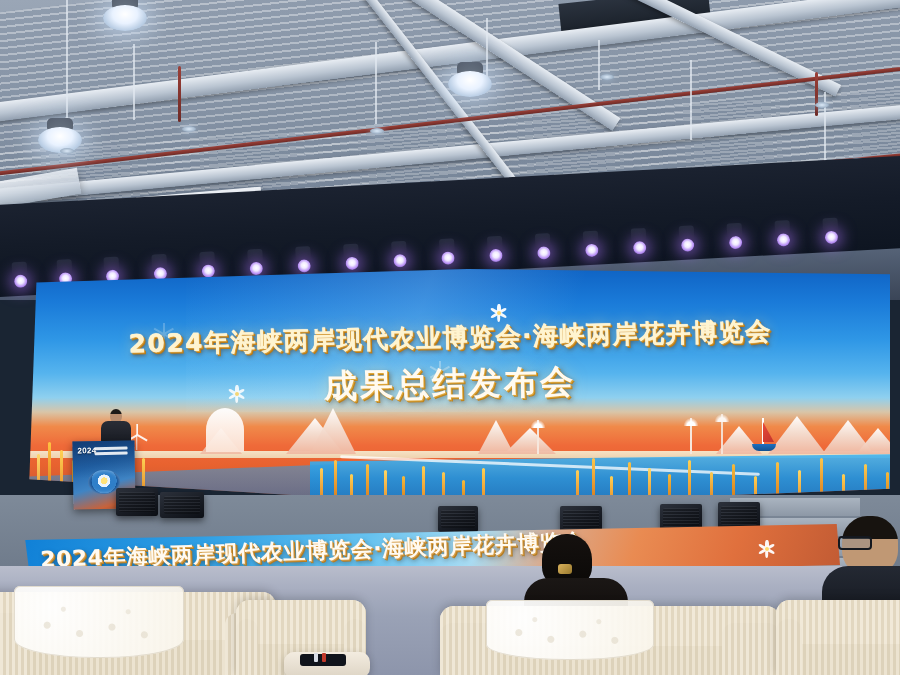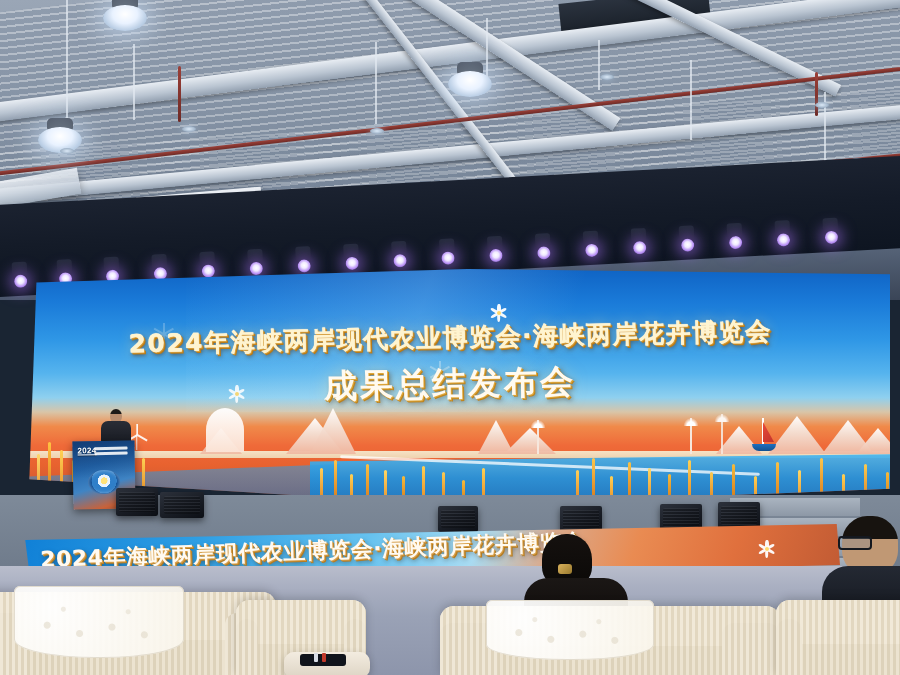--- a/index.html
+++ b/index.html
@@ -103,21 +103,21 @@
   #podium{left:73px;top:441px;width:62px;height:68px;
      background:linear-gradient(165deg,#1d4f8f 0%,#2467ad 35%,#3f84c4 62%,#c8623a 88%,#9d4a2c 100%);
      box-shadow:0 3px 9px rgba(0,0,0,.45);transform:rotate(-1deg);}
   #podium .pyr{position:absolute;left:0;top:0;width:100%;height:100%;
      background:linear-gradient(to bottom,rgba(10,45,95,.55),rgba(10,45,95,0) 55%);}
   #podium .emblem{position:absolute;left:50%;top:29px;transform:translateX(-50%);
      width:32px;height:24px;border-radius:50%;
      background:radial-gradient(circle at 50% 45%,#ffe27a 0 16%,#e9f4ff 17% 30%,#2f7fc9 31% 60%,#0d4f97 61% 100%);
      box-shadow:inset 0 0 4px rgba(255,255,255,.5);}
   #podium .yr{position:absolute;left:5px;top:5px;font-size:8px;font-weight:700;color:#fff;
-     letter-spacing:.3px;text-shadow:0 1px 1px rgba(0,0,0,.5);text-decoration:underline;}
+     letter-spacing:.3px;text-shadow:0 1px 1px rgba(0,0,0,.5);}
   #podium .ln{position:absolute;left:22px;width:33px;height:3px;border-radius:1px;
      background:rgba(255,255,255,.88);}
   .speaker{position:absolute;}
   .speaker .head{position:absolute;left:50%;top:0;transform:translateX(-50%);
      width:12px;height:14px;border-radius:50% 50% 45% 45%;
      background:linear-gradient(to bottom,#1d1a18 0 36%,#b98d6e 36% 100%);}
   .speaker .torso{position:absolute;left:50%;top:12px;transform:translateX(-50%);
      width:30px;height:26px;border-radius:7px 7px 3px 3px;
      background:linear-gradient(to bottom,#2a2d36,#15181f);}
 

